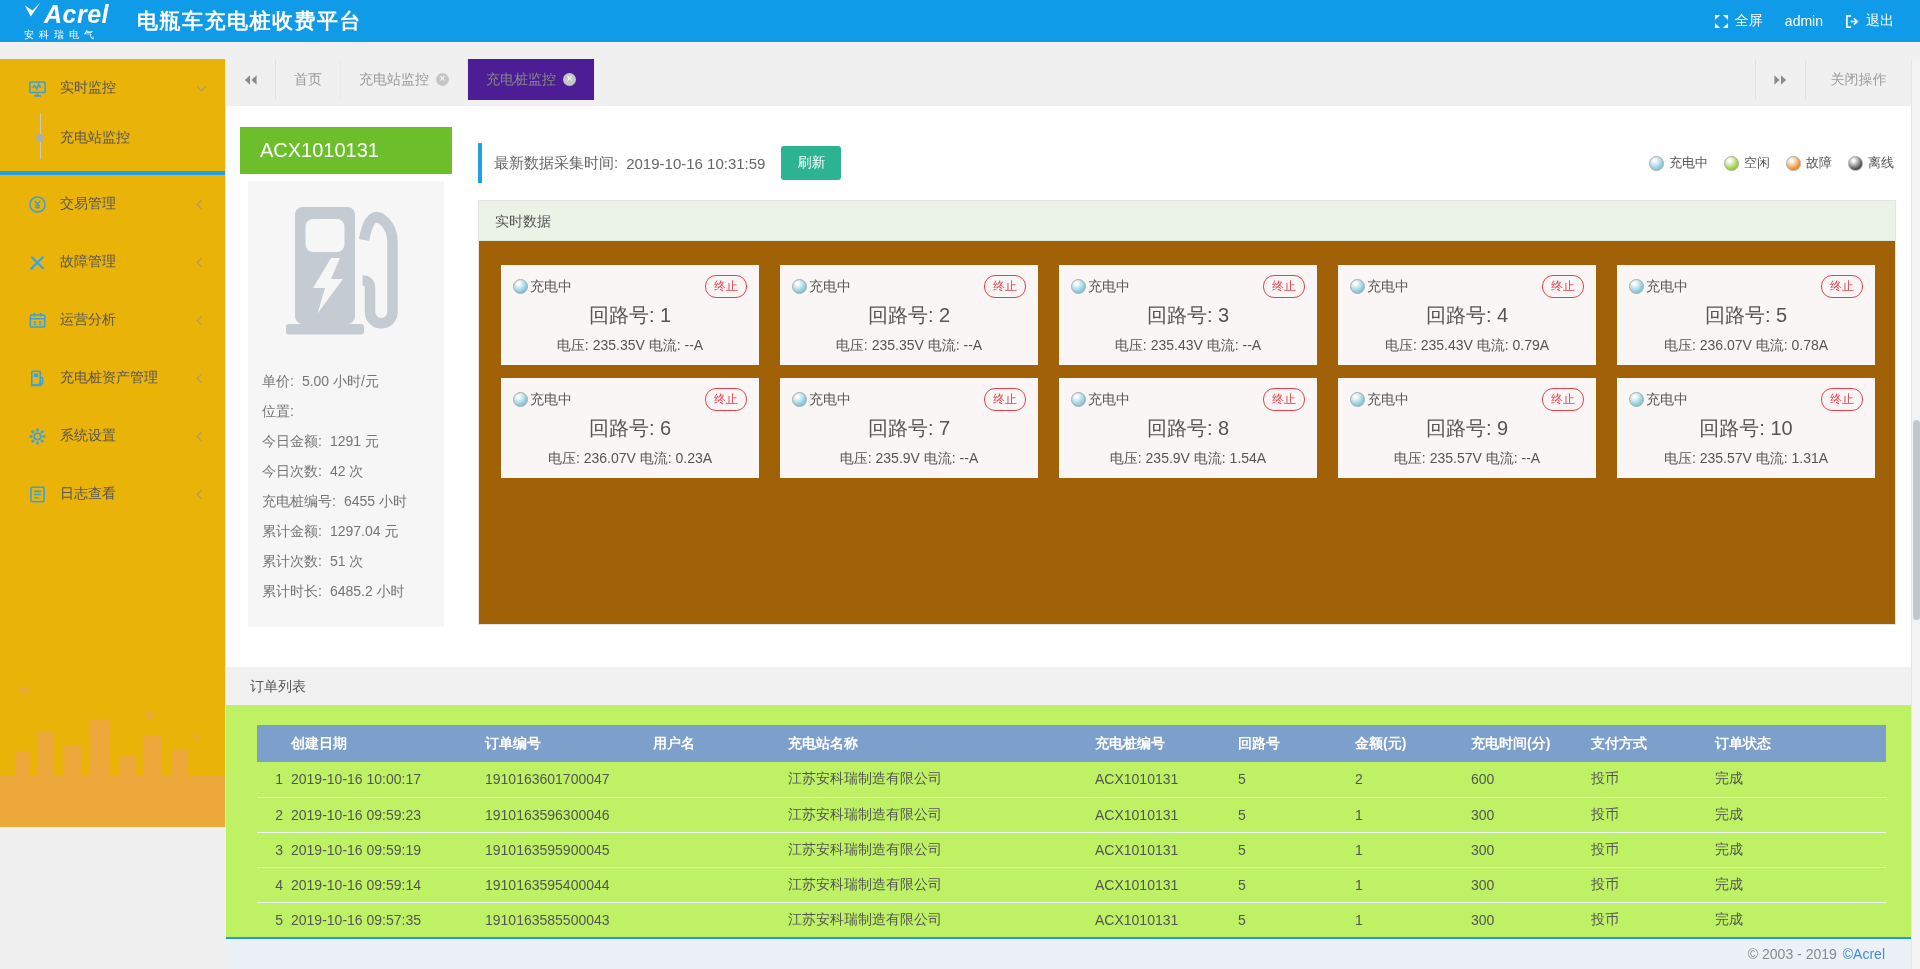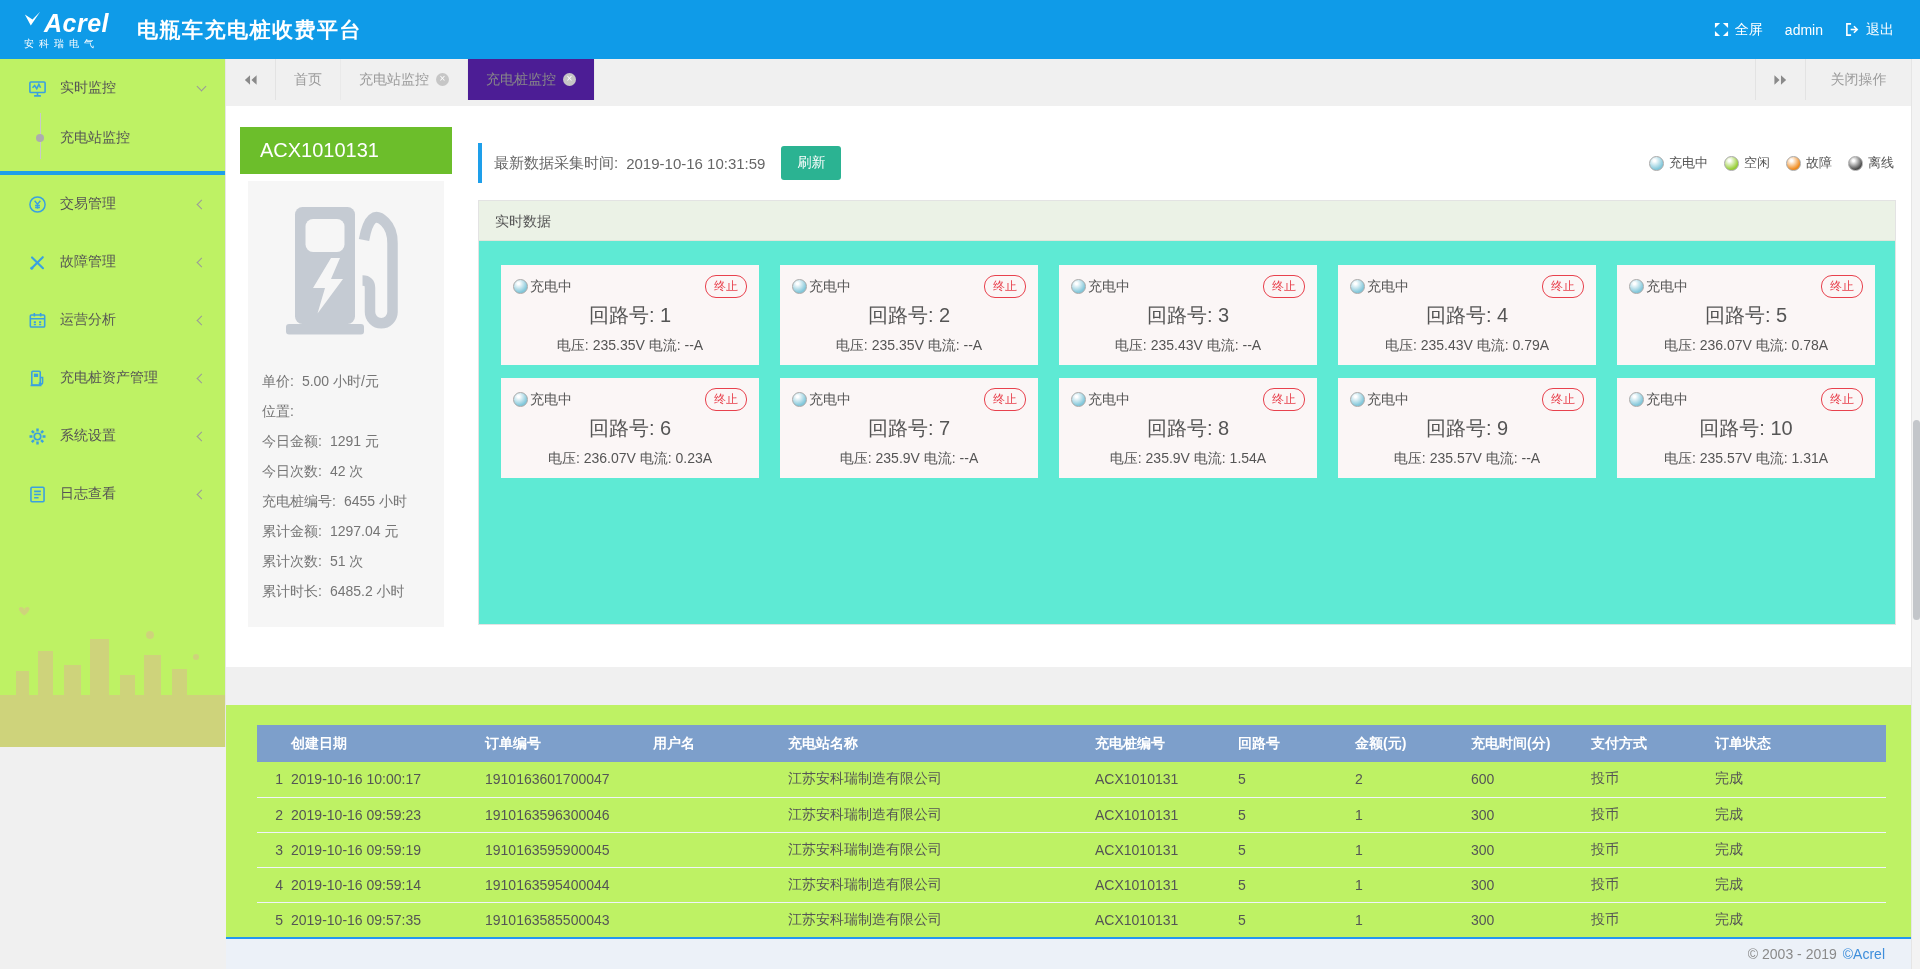--- a/index.html
+++ b/index.html
@@ -1,31 +1,31 @@
 <!DOCTYPE html>
 <html><head>
 <meta charset="utf-8">
 <style>
   * { margin:0; padding:0; box-sizing:border-box; }
   html,body { width:1920px; height:969px; overflow:hidden; font-family:"Liberation Sans","DejaVu Sans",sans-serif; background:#F0F0F0; }
   .app { position:relative; width:1920px; height:969px; }
 
   
-  .topbar { position:absolute; left:0; top:0; width:1920px; height:59px; background:#0F9BE8; display:flex; align-items:center; color:#fff; }
+  .topbar { position:absolute; left:0; top:0; width:1920px; height:42px; background:#0F9BE8; display:flex; align-items:center; color:#fff; }
   .brand { display:flex; align-items:center; padding-left:24px; }
   .logo-block { display:flex; flex-direction:column; line-height:1; }
   .logo-row { display:flex; align-items:flex-start; gap:3px; }
   .logo-text { font-size:25px; font-weight:bold; font-style:italic; letter-spacing:0.5px; }
   .logo-sub { font-size:10px; letter-spacing:5px; margin-top:3px; }
   .app-title { font-size:21px; font-weight:bold; margin-left:28px; letter-spacing:1.5px; }
   .top-right { margin-left:auto; display:flex; align-items:center; gap:22px; padding-right:26px; font-size:14px; }
   .top-item { display:flex; align-items:center; gap:6px; cursor:pointer; }
 
   
-  .sidebar { position:absolute; left:0; top:59px; width:226px; height:688px; background:#bef264; border-right:1px solid #E6E6E6; overflow:hidden; }
+  .sidebar { position:absolute; left:0; top:59px; width:226px; height:768px; background:#eab308; border-right:1px solid #E6E6E6; overflow:hidden; }
   .menu { padding-top:10px; }
   .menu-item { position:relative; height:38px; display:flex; align-items:center; padding:0 20px 0 28px; color:#555; font-size:14px; cursor:pointer; }
   .menu-item.collapsed { height:58px; }
   .menu-item .mi-label { margin-left:13px; flex:1; }
   .submenu-item { position:relative; height:62px; display:flex; align-items:center; padding-left:60px; color:#555; font-size:14px; cursor:pointer; }
   .submenu-item::before { content:""; position:absolute; left:40px; top:6px; bottom:10px; width:1px; background:#C9C9C9; }
   .submenu-dot { position:absolute; left:36px; top:50%; margin-top:-4px; width:8px; height:8px; border-radius:50%; background:#ADADAD; }
   .menu-divider { height:4px; background:#1E9FEA; margin-top:2px; }
   .chev { display:inline-block; width:7px; height:7px; border-right:1.6px solid #9A9A9A; border-bottom:1.6px solid #9A9A9A; }
   .chev.down { transform:rotate(45deg); margin-top:-3px; }
@@ -60,21 +60,21 @@
   .rt-info { position:absolute; left:252px; top:37px; width:1418px; height:40px; display:flex; align-items:center; }
   .rt-bluebar { width:4px; height:40px; background:#1E9FEA; margin-right:12px; }
   .rt-label { font-size:15px; color:#666; }
   .rt-time { font-size:15px; color:#666; margin-left:8px; }
   .refresh-btn { margin-left:16px; height:34px; padding:0 16px; background:#2BB392; color:#fff; border:none; border-radius:3px; font-size:14px; cursor:pointer; font-family:inherit;text-align:right; }
   .legend { margin-left:auto; display:flex; align-items:center; gap:16px; padding-right:2px; }
   .legend-item { display:flex; align-items:center; gap:5px; }
   .legend-label { font-size:13px; color:#555; }
   .sphere { width:15px; height:15px; border-radius:50%; display:inline-block; border:1px solid #A9A9A9; }
 
-  .rt-box { position:absolute; left:252px; top:94px; width:1418px; height:425px; border:1px solid #E3E3E3; background:#5eead4; }
+  .rt-box { position:absolute; left:252px; top:94px; width:1418px; height:425px; border:1px solid #E3E3E3; background:#a16207; }
   .rt-box-header { height:40px; background:#EBF2E6; border-bottom:1px solid #E0E6DA; line-height:40px; padding-left:16px; font-size:14px; color:#555; }
   .circuit-grid { padding:24px 22px; display:grid; grid-template-columns:repeat(5,258px); gap:13px 21px; }
   .circuit-card { height:100px; background:#FBF6F6; padding:10px 12px; }
   .cc-top { display:flex; justify-content:space-between; align-items:center; }
   .cc-status { display:flex; align-items:center; }
   .cc-status-label { font-size:14px; color:#555; margin-left:2px; }
   .terminate-btn { background:transparent; border:1px solid #E8414D; color:#E8414D; border-radius:11px; font-size:12px; padding:2px 8px; cursor:pointer; font-family:inherit; }
   .cc-no { text-align:center; font-size:20px; color:#555; margin-top:4px; }
   .cc-vals { text-align:center; font-size:14px; color:#555; margin-top:8px; }
 
@@ -423,20 +423,21 @@
        </span>
        <button class="terminate-btn">终止</button>
      </div>
      <div class="cc-no">回路号: 10</div>
      <div class="cc-vals">电压: 235.57V  电流: 1.31A</div>
             </div>
           </div>
       </div>
     </section>
 
+    <div class="orders-bar">订单列表</div>
     <section class="panel2">
       <table class="orders">
         <colgroup>
           <col style="width:34px">
             <col style="width:194px">
             <col style="width:168px">
             <col style="width:135px">
           <col style="width:307px">
             <col style="width:143px">
             <col style="width:117px">

